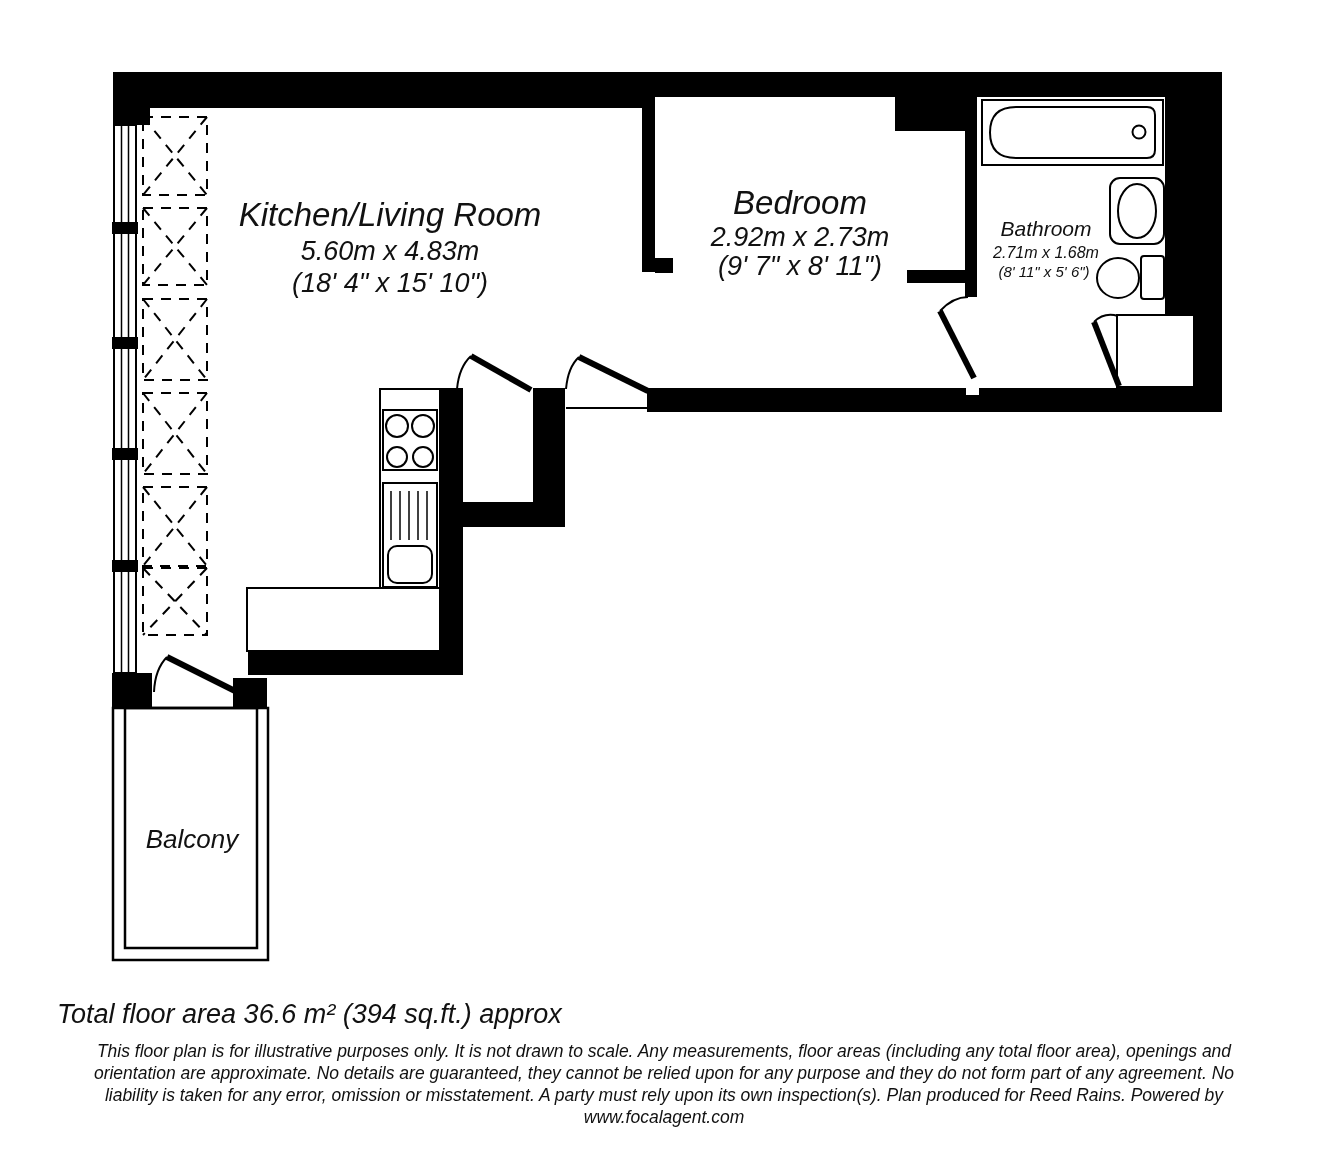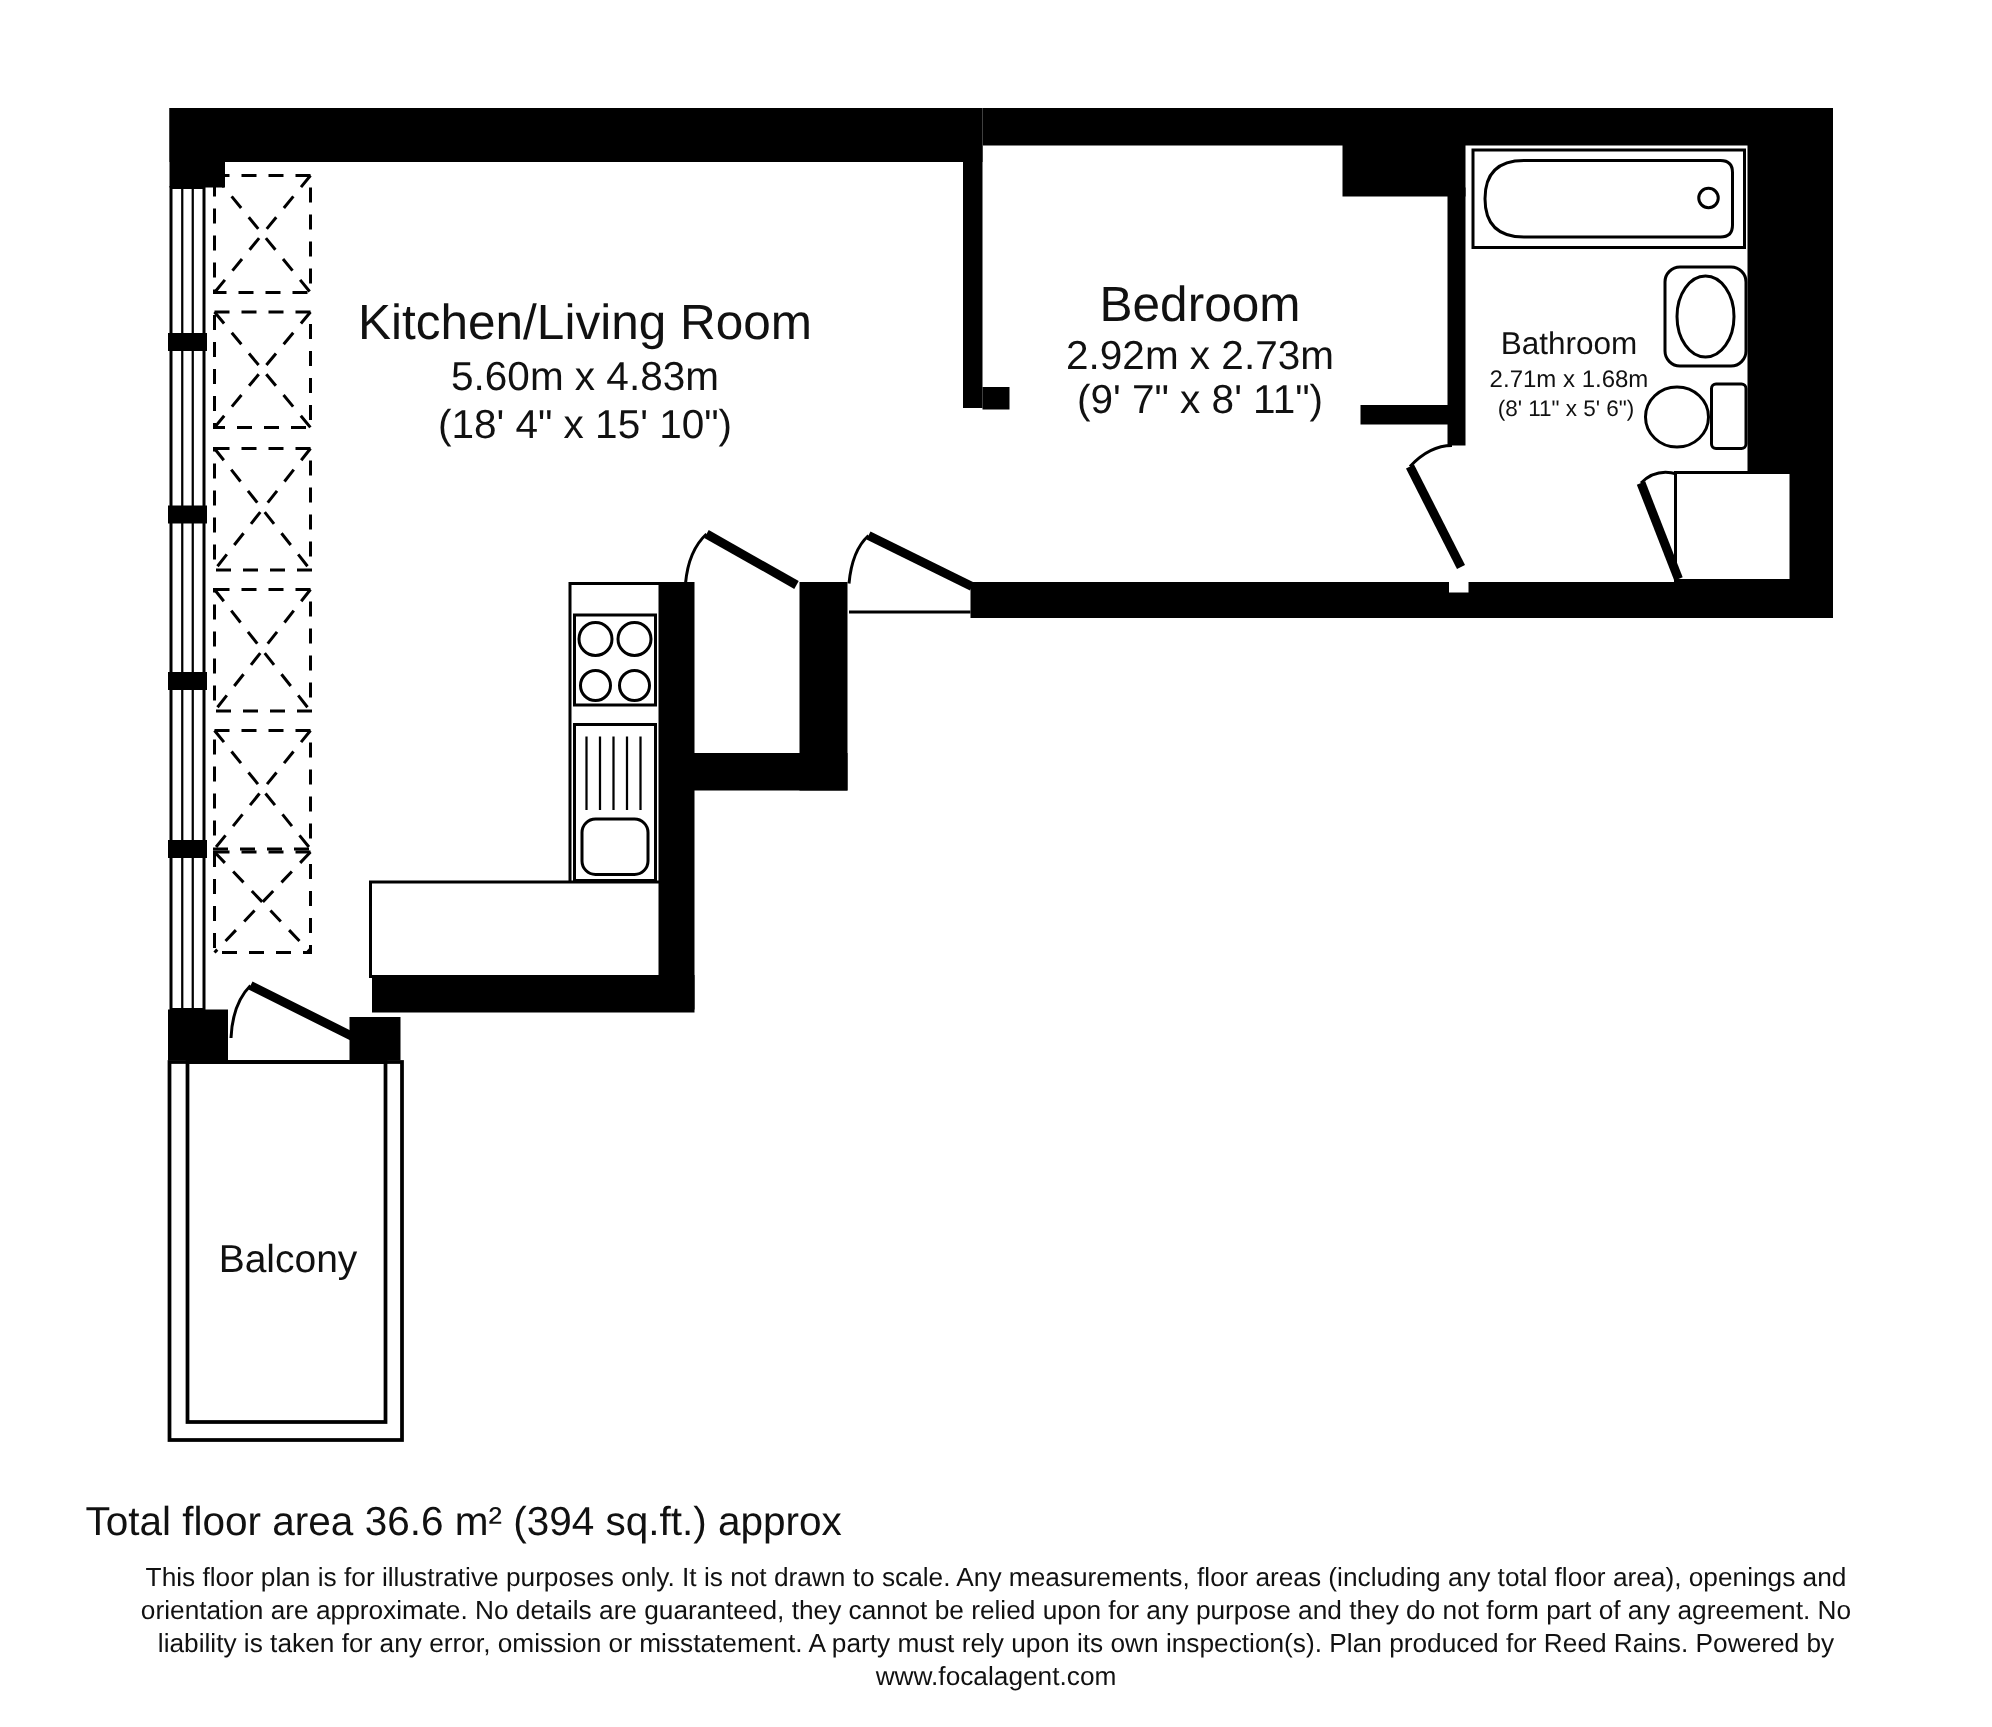--- a/index.html
+++ b/index.html
@@ -1,17 +1,17 @@
 <!DOCTYPE html>
 <html><head>
 <meta charset="utf-8">
 <style>
   html,body{margin:0;padding:0;background:#ffffff;}
   .stage{position:relative;width:1328px;height:1151px;background:#fff;overflow:hidden;
-         font-family:"Liberation Sans", sans-serif;}
+         font-family:"Liberation Sans", sans-serif;font-style:italic;}
   svg{display:block;}
   svg text{font-family:"Liberation Sans", sans-serif;fill:#111;}
   .room-title{font-size:33px;}
   .room-dims{font-size:27px;}
   .bath-title{font-size:21px;}
   .bath-dims{font-size:16px;}
   .bath-imp{font-size:15px;}
   .balcony-label{font-size:26px;}
   .total-area{font-size:27px;}
   .disclaimer{font-size:17.5px;}

